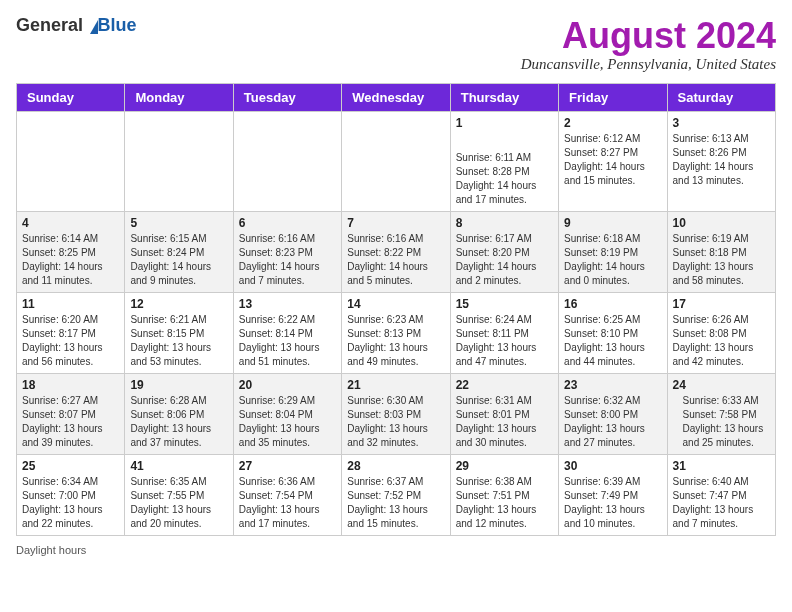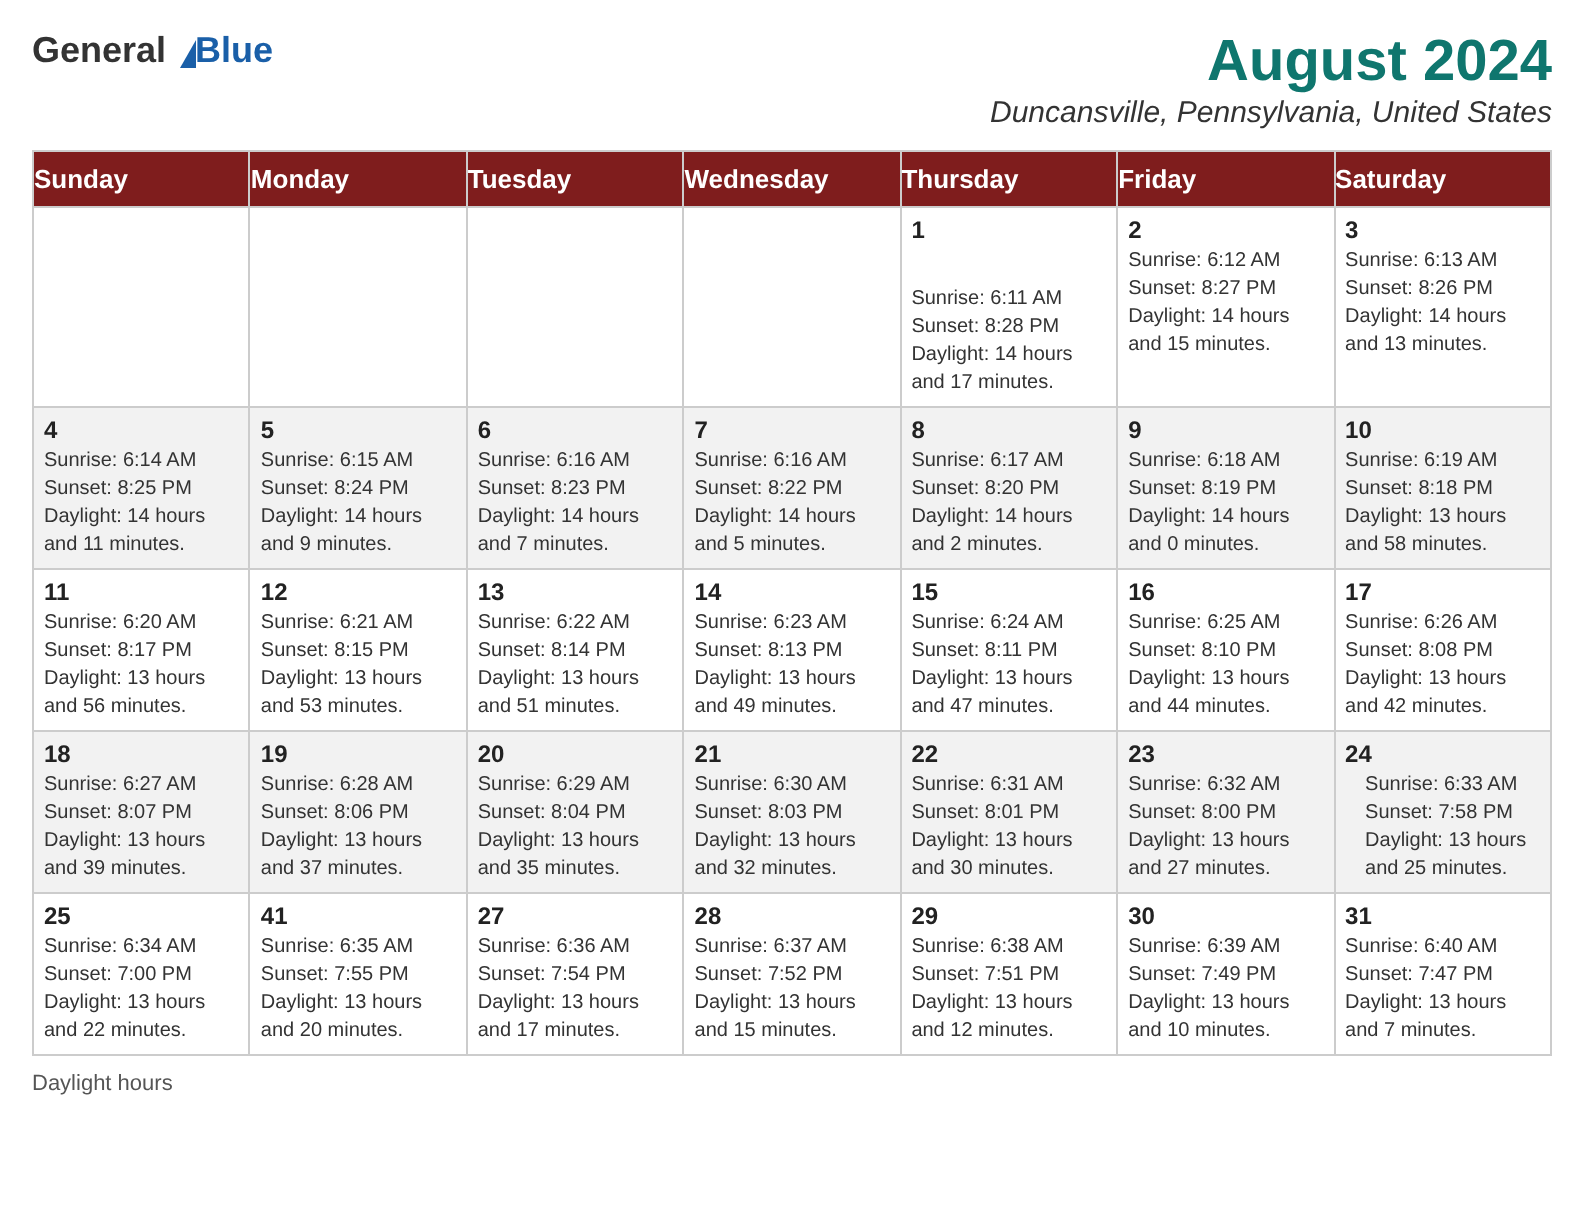--- a/index.html
+++ b/index.html
@@ -39,41 +39,42 @@
       height: 0;
       border-left: 8px solid transparent;
       border-bottom: 14px solid #1a5fa8;
       margin-left: 2px;
       vertical-align: middle;
     }
     .title-area {
       text-align: right;
     }
     .month-year {
-      font-size: 29px;
-      font-weight: bold;
-      color: #0f766e;
+      font-size: 36px;
+      font-weight: bold;
+      color: #a21caf;
       line-height: 1.1;
     }
     .location {
       font-size: 15px;
       color: #333;
       font-style: italic;
+      font-family: Liberation Serif, serif;
     }
     table {
       width: 100%;
       border-collapse: collapse;
       table-layout: fixed;
     }
     thead tr th {
-      background: #7f1d1d;
+      background: #6d28d9;
       color: #fff;
       font-size: 13px;
       font-weight: bold;
-      padding: 6px 0;
+      padding: 6px 10px;
       text-align: left;
       border: 1px solid #ccc;
     }
     tbody tr td {
       border: 1px solid #ccc;
       vertical-align: top;
       padding: 4px 5px;
       font-size: 10.5px;
       color: #222;
       height: 78px;

